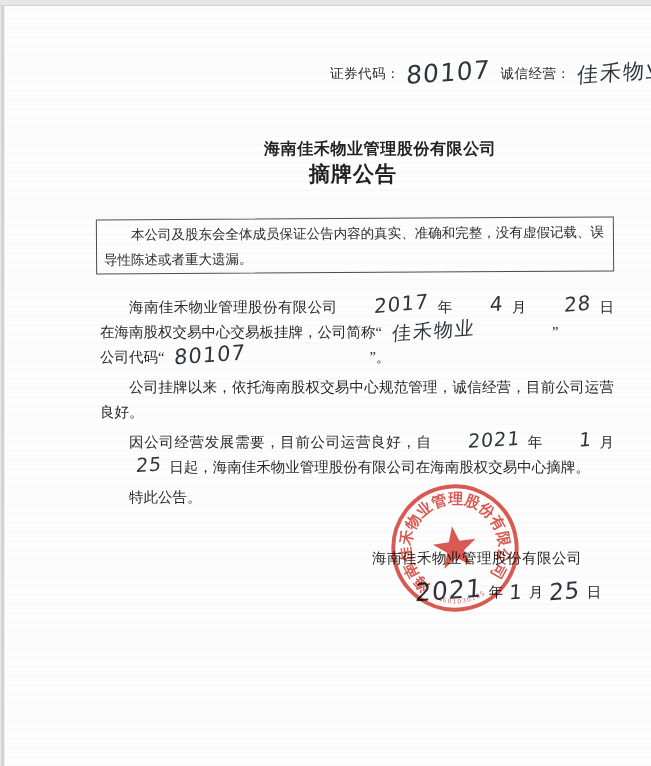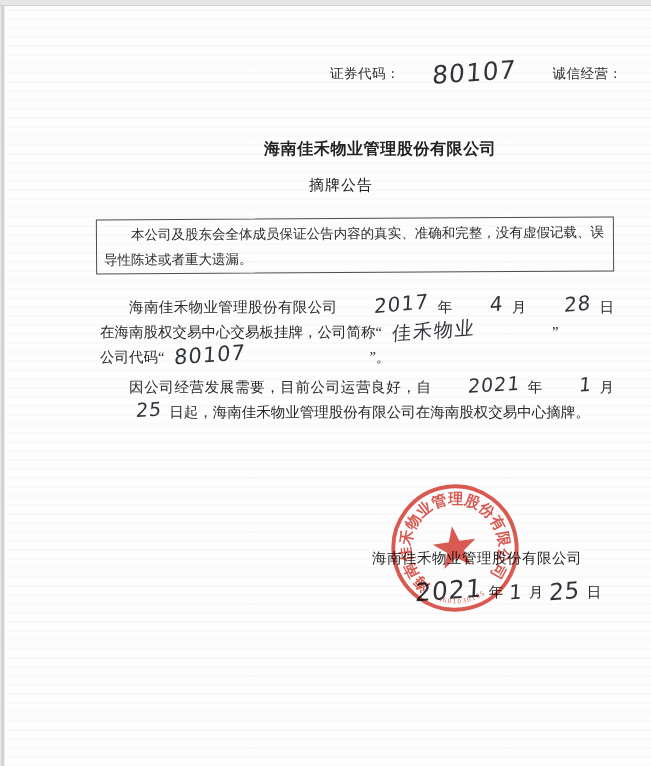--- a/index.html
+++ b/index.html
@@ -21,41 +21,41 @@
     position: absolute; left: 0; top: 0; width: 651px; height: 6px;
     background: #e6e6e6; border-bottom: 1px solid #d2d2d2;
   }
   .left-edge {
     position: absolute; left: 0; top: 6px; width: 5px; height: 760px;
     background: linear-gradient(90deg, #ededed 0%, #c9c9c9 55%, #f4f4f4 100%);
   }
   
   .sec-line {
     position: absolute; left: 330px; top: 54px; width: 310px; height: 40px;
-    display: flex; align-items: center; white-space: nowrap; gap: 26px;
+    display: flex; align-items: center; white-space: nowrap;
   }
   .sec-label { font-size: 13.5px; letter-spacing: 0.5px; color: #2b2b2b; }
   .hw {
     font-family: "DejaVu Sans", sans-serif;
     color: #30343a;
     display: inline-block;
     transform: rotate(-4deg) skewX(-7deg);
     letter-spacing: 1px;
     line-height: 1;
   }
   .hw-code-top { font-size: 25px; margin: 0 10px 4px 6px; }
   .hw-name-top { font-size: 21px; margin: 0 0 4px 6px; letter-spacing: 2px; }
   
   .company-title {
     position: absolute; left: 264px; top: 139px;
     font-size: 16px; font-weight: bold; letter-spacing: 0.6px; color: #222;
   }
   .doc-title {
-    position: absolute; left: 309px; top: 176px;
-    font-size: 15px; font-weight: normal; letter-spacing: 1px; color: #222;
+    position: absolute; left: 309px; top: 160px;
+    font-size: 21px; font-weight: bold; letter-spacing: 1px; color: #222;
   }
   
   .notice-box {
     position: absolute; left: 96px; top: 218px; width: 518px; height: 55px;
     border: 1px solid #4d4d4d;
     transform: rotate(-0.35deg);
     padding: 2px 9px 0 7px;
   }
   .notice-box p {
     font-size: 13.5px; line-height: 25px; text-indent: 2em;
@@ -119,23 +119,25 @@
   <div class="company-title">海南佳禾物业管理股份有限公司</div>
   <div class="doc-title">摘牌公告</div>
 
   <div class="notice-box">
     <p>本公司及股东会全体成员保证公告内容的真实、准确和完整，没有虚假记载、误导性陈述或者重大遗漏。</p>
   </div>
 
   <div class="body-text">
     <p><span>海南佳禾物业管理股份有限公司</span><span class="hw hw-inline">2017</span><span>年</span><span class="hw hw-inline">4</span><span>月</span><span class="hw hw-inline">28</span><span>日在海南股权交易中心交易板挂牌，公司简称“</span><span class="blank-fill blank-a"><span class="hw hw-short">佳禾物业</span></span><span>”</span><br><span>公司代码“</span><span class="blank-fill blank-b"><span class="hw hw-codeblank">80107</span></span><span>”。</span></p>
 
+    <p>公司挂牌以来，依托海南股权交易中心规范管理，诚信经营，目前公司运营良好。</p>
 
     <p><span>因公司经营发展需要，目前公司运营良好，自</span><span class="hw hw-inline-sm">2021</span><span>年</span><span class="hw hw-inline-sm">1</span><span>月</span><span class="hw hw-inline-sm">25</span><span>日起，海南佳禾物业管理股份有限公司在海南股权交易中心摘牌。</span></p>
 
+    <p>特此公告。</p>
   </div>
 
   <div class="sign-company">海南佳禾物业管理股份有限公司</div>
   <div class="sign-date">
     <span class="hw hw-d-year">2021</span><span>年</span><span class="hw hw-d-month">1</span><span>月</span><span class="hw hw-d-day">25</span><span>日</span>
   </div>
 
   <svg class="seal-svg" viewBox="0 0 200 200">
     <defs>
       <path id="seal-name-arc" d="M 61.9 142.4 A 57 57 0 1 1 138.1 142.4" fill="none"></path>

